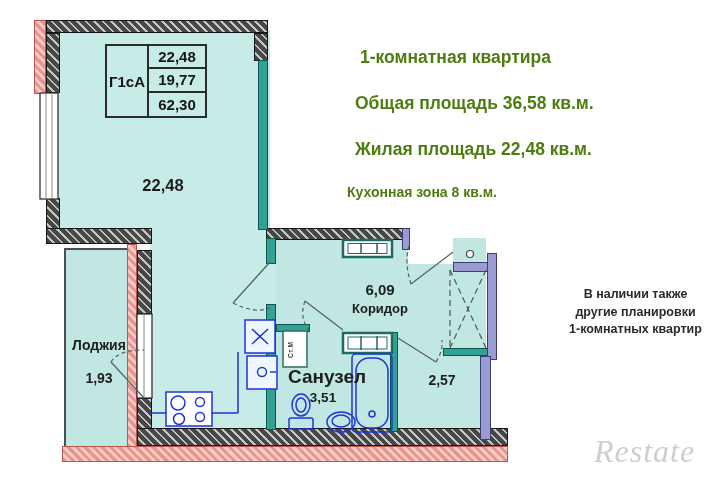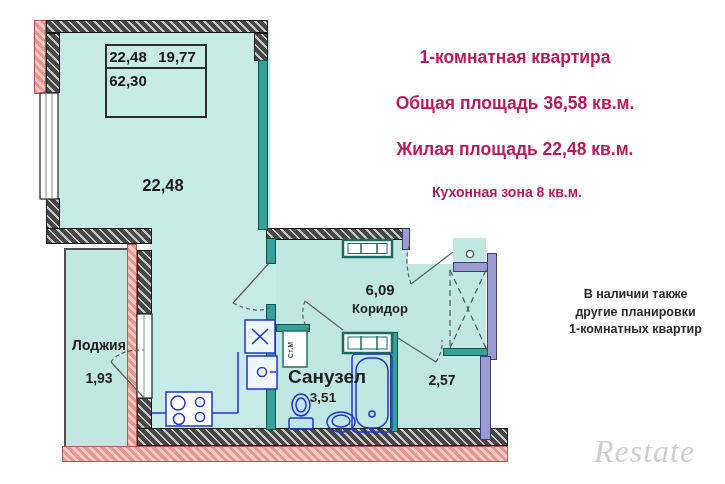--- a/index.html
+++ b/index.html
@@ -20,21 +20,21 @@
   .type-table{position:absolute;left:105px;top:44px;width:98px;height:70px;display:grid;
     grid-template-columns:42px 1fr;grid-template-rows:repeat(3,1fr);border:2px solid #2b2b2b;
     font-weight:bold;font-size:15px;color:#161616;}
   .type-table .code{grid-row:1/4;display:flex;align-items:center;justify-content:center;border-right:2px solid #2b2b2b;}
   .type-table .v{display:flex;align-items:center;justify-content:center;border-bottom:2px solid #2b2b2b;}
   .type-table .v.last{border-bottom:none;}
   .wm-label{position:absolute;left:285px;top:334px;height:32px;width:11px;
     writing-mode:vertical-rl;transform:rotate(180deg);font-size:6.5px;font-weight:bold;color:#3b3b3b;
     display:flex;align-items:center;justify-content:center;letter-spacing:.5px;}
   
-  .info{position:absolute;font-weight:bold;color:#be185d;text-align:center;}
+  .info{position:absolute;font-weight:bold;color:#4d7c0f;}
   .i-title{left:360px;top:47px;width:310px;font-size:17.5px;}
   .i-l1{left:355px;top:93px;width:320px;font-size:17.5px;}
   .i-l2{left:355px;top:139px;width:320px;font-size:17.5px;}
   .i-l3{left:347px;top:184px;width:320px;font-size:14px;}
   .avail{position:absolute;left:543px;top:286px;width:185px;text-align:center;font-weight:bold;
          font-size:12.5px;color:#2a2a2a;line-height:1.4;}
   .restate{position:absolute;left:594px;top:433px;width:132px;font-family:"Liberation Serif",serif;
     font-style:italic;font-size:32px;color:#cecece;letter-spacing:1px;}
 </style>
 </head>
@@ -160,20 +160,21 @@
       </g>
       <g stroke="#2135d6" stroke-width="1.5" fill="none">
         <rect x="352" y="354" width="40" height="78" rx="4"></rect>
         <rect x="356" y="358" width="32" height="70" rx="13"></rect>
         <circle cx="372" cy="414" r="3"></circle>
       </g>
       <circle cx="470" cy="254" r="3.5" fill="#fff" stroke="#444" stroke-width="1.2"></circle>
     </svg>
 
     <div class="type-table">
+      <div class="code">Г1сА</div>
       <div class="v">22,48</div>
       <div class="v">19,77</div>
       <div class="v last">62,30</div>
     </div>
 
     <div class="plabel" style="left:53px;top:176px;width:220px;font-size:16.5px;">22,48</div>
     <div class="plabel" style="left:60px;top:337px;width:78px;font-size:14px;">Лоджия</div>
     <div class="plabel" style="left:60px;top:370px;width:78px;font-size:14px;">1,93</div>
     <div class="plabel" style="left:340px;top:281px;width:80px;font-size:15px;">6,09</div>
     <div class="plabel" style="left:332px;top:302px;width:96px;font-size:13px;">Коридор</div>

